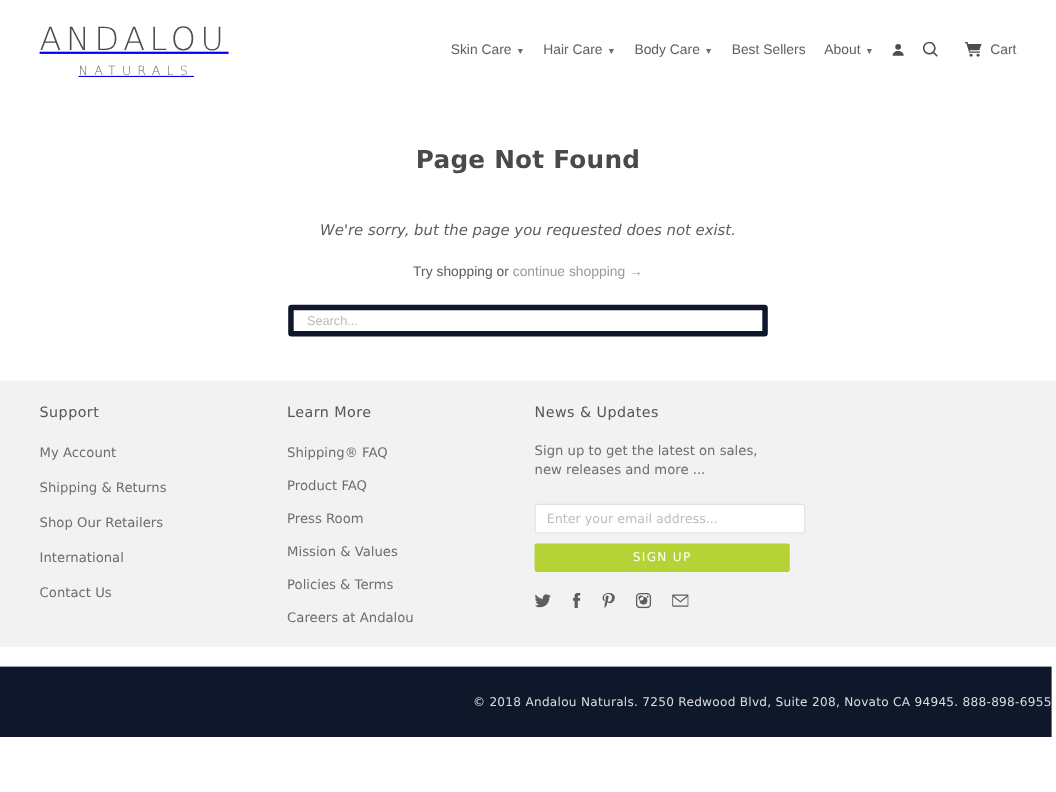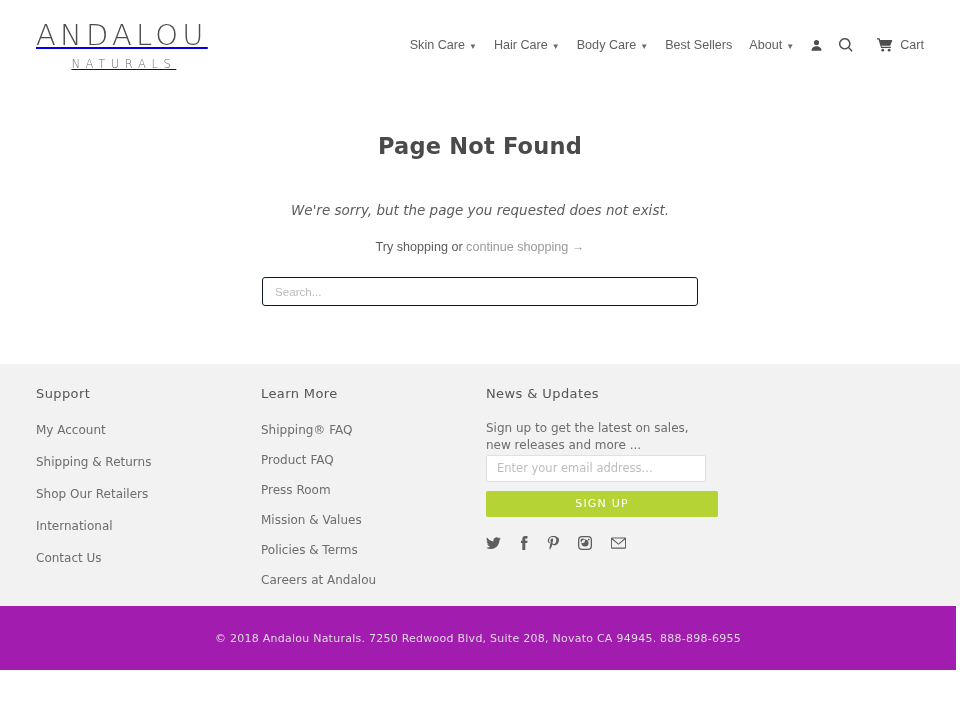--- a/index.html
+++ b/index.html
@@ -81,36 +81,36 @@
     margin: 0;
     padding-top: 22px;
     font-size: 12.6px;
     color: #5c5c5c;
   }
   .try-link { color: #9a9a9a; text-decoration: none; cursor: pointer; }
   .search-wrap { padding-top: 23px; display: flex; justify-content: center; }
   .search-input {
     width: 436px;
     height: 29px;
-    border: 1px solid #0f172a;
+    border: 5px solid #0f172a;
     border-radius: 3px;
     padding: 0 12px;
     font-size: 11.6px;
     color: #777;
     font-family: "Liberation Sans", sans-serif;
     outline: none;
     background: #fff;
   }
   .search-input::placeholder { color: #b9b9b9; }
 
   
   .footer {
     position: absolute;
     left: 0; right: 0;
-    top: 364px;
+    top: 346px;
     height: 242px;
     background: #f2f2f2;
     padding: 0 36px;
   }
   .footer-cols { display: flex; padding-top: 22px; }
   .col-support { width: 225px; }
   .col-learn   { width: 225px; }
   .col-coll    { width: 224px; }
   .col-news    { width: 214px; }
   .col-title {
@@ -138,22 +138,22 @@
 
   .news-text {
     font-size: 12px;
     color: #6d6d6d;
     line-height: 1.45;
     margin: 19px 0 0 0;
     width: 205px;
     font-family: "DejaVu Sans", sans-serif;
   }
   .email-input {
-    margin-top: 0;
-    width: 220px;
+    margin-top: 21px;
+    width: 246px;
     height: 27px;
     border: 1px solid #e0e0e0;
     border-radius: 2px;
     background: #fff;
     padding: 3px 10px;
     font-size: 11.5px;
     color: #777;
     outline: none;
     font-family: "DejaVu Sans", sans-serif;
   }
@@ -174,24 +174,24 @@
   .social { margin-top: 19px; display: flex; gap: 19px; align-items: center; }
   .social a { display: inline-flex; cursor: pointer; }
   .social svg { display: block; fill: #5e5e5e; }
 
   
   .copyright-bar {
     position: absolute;
     left: 0; right: 4px;
     top: 606px;
     height: 64px;
-    background: #a21caf;
+    background: #0f172a;
     display: flex;
     align-items: center;
-    justify-content: center;
+    justify-content: flex-end;
   }
   .copyright-text {
     font-size: 11px;
     color: #dcdcdc;
     letter-spacing: 0.25px;
     font-family: "DejaVu Sans", sans-serif;
   }
 </style>
 </head>
 <body>

